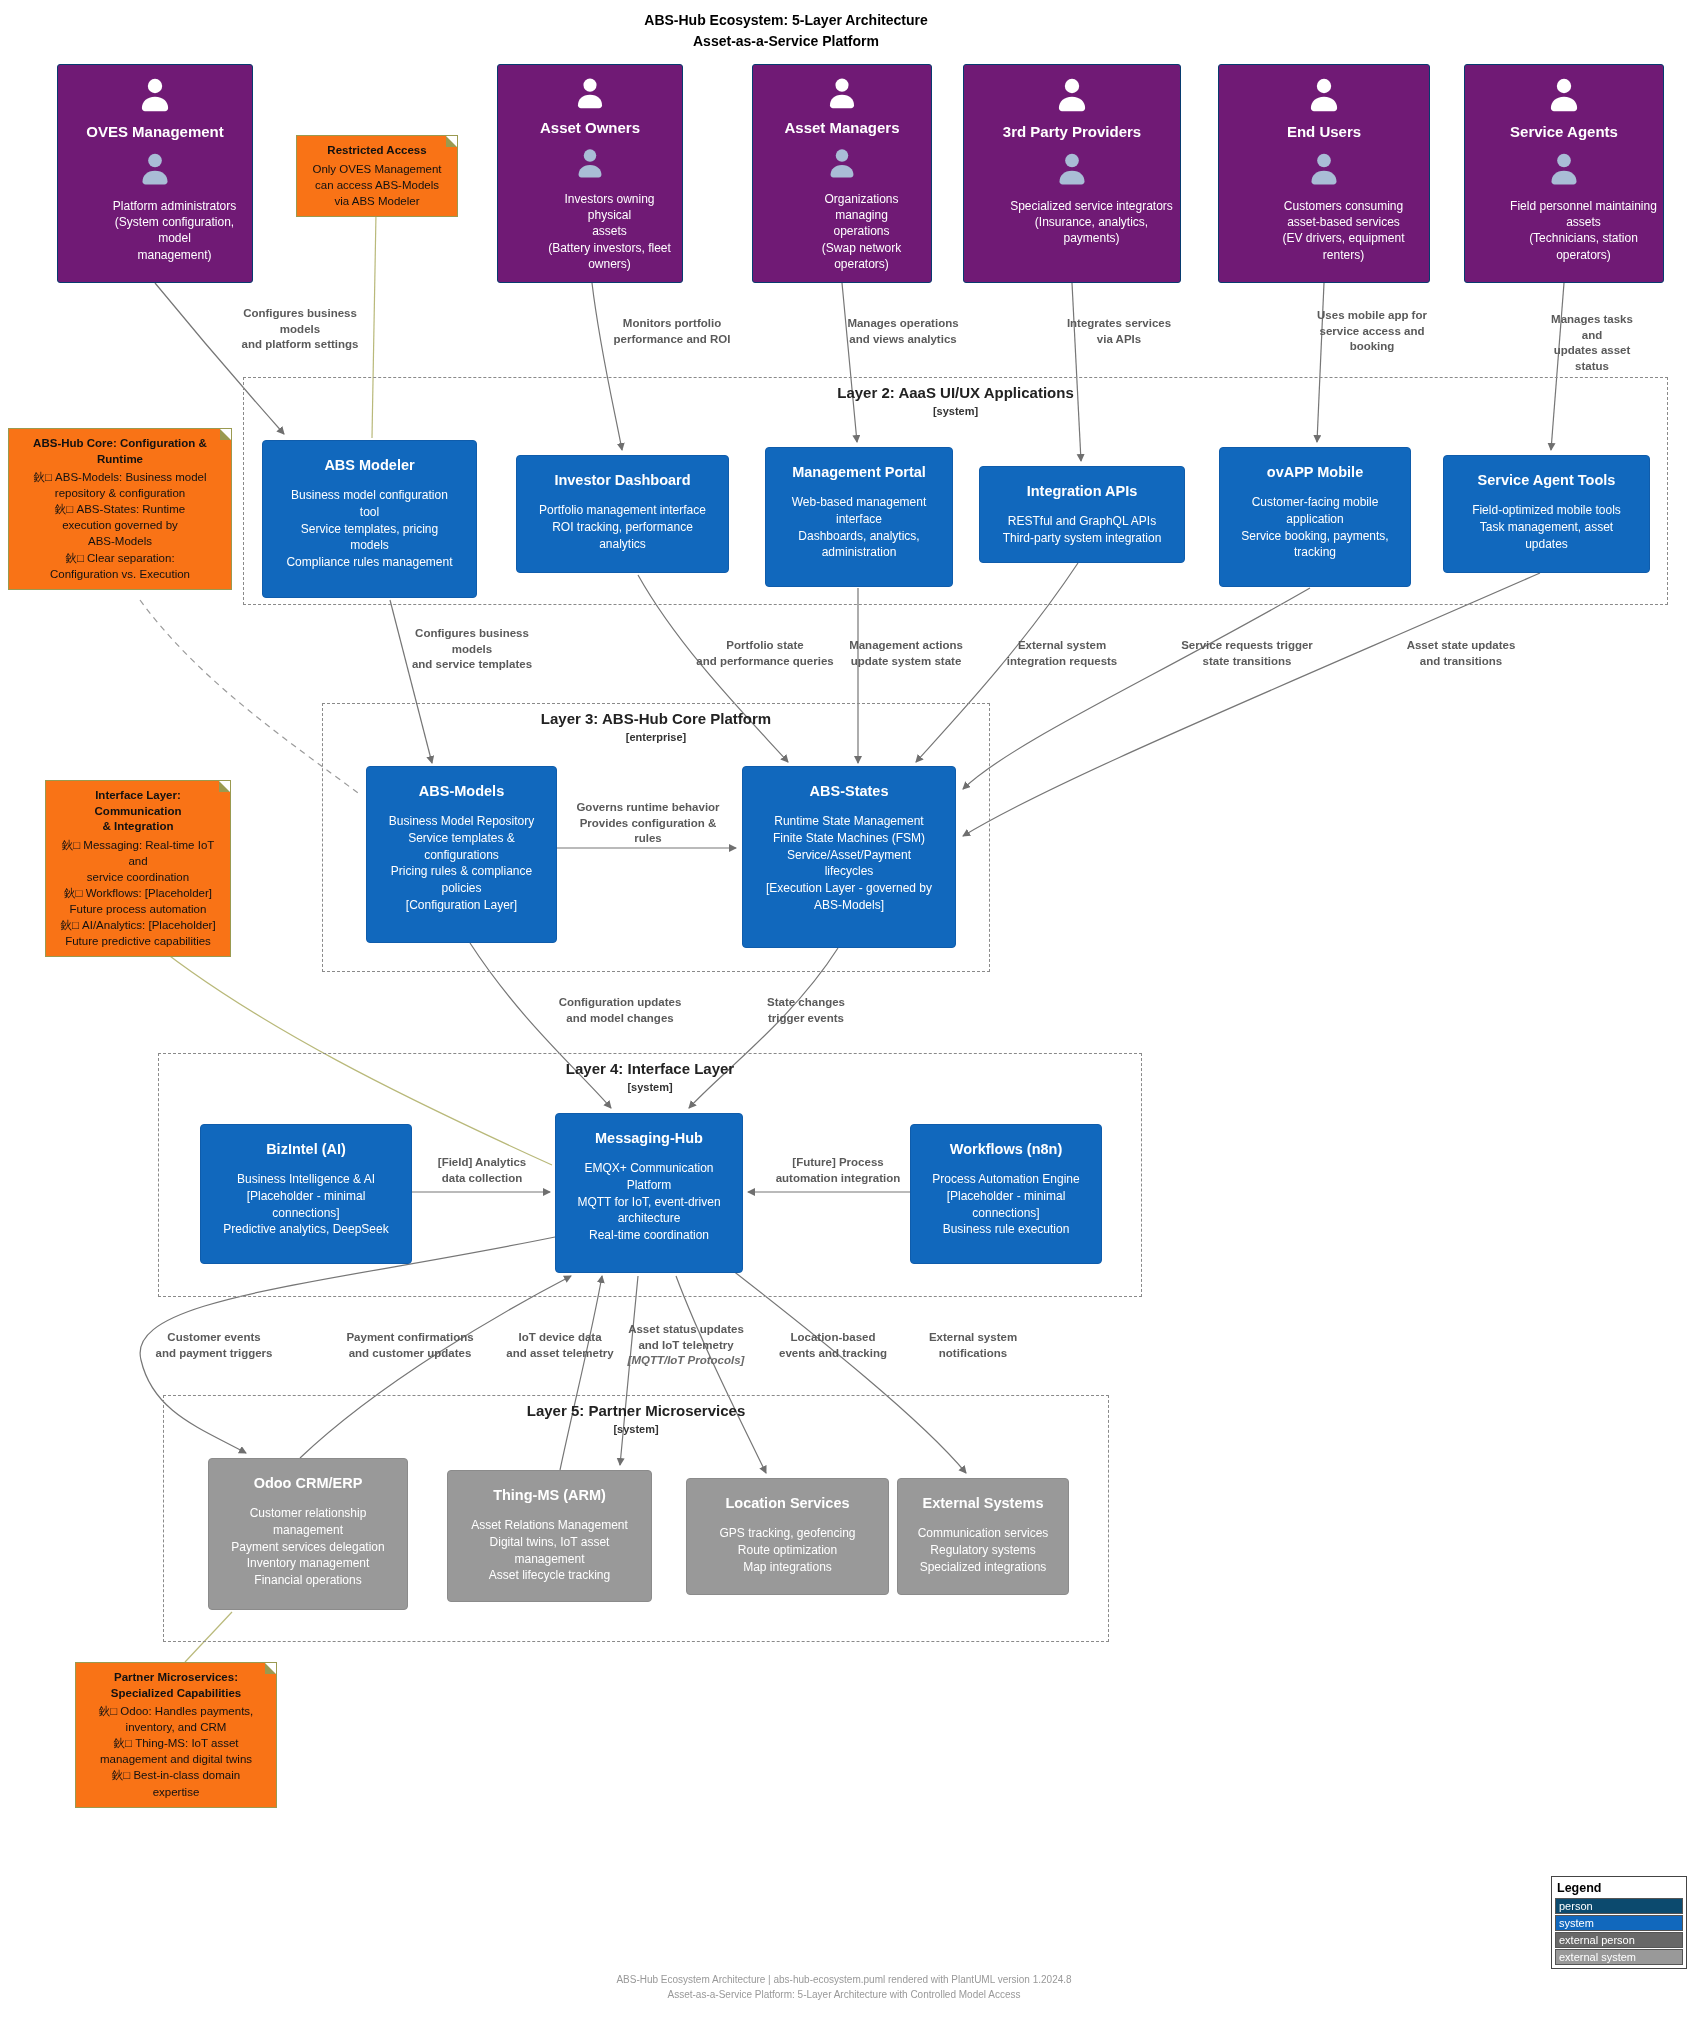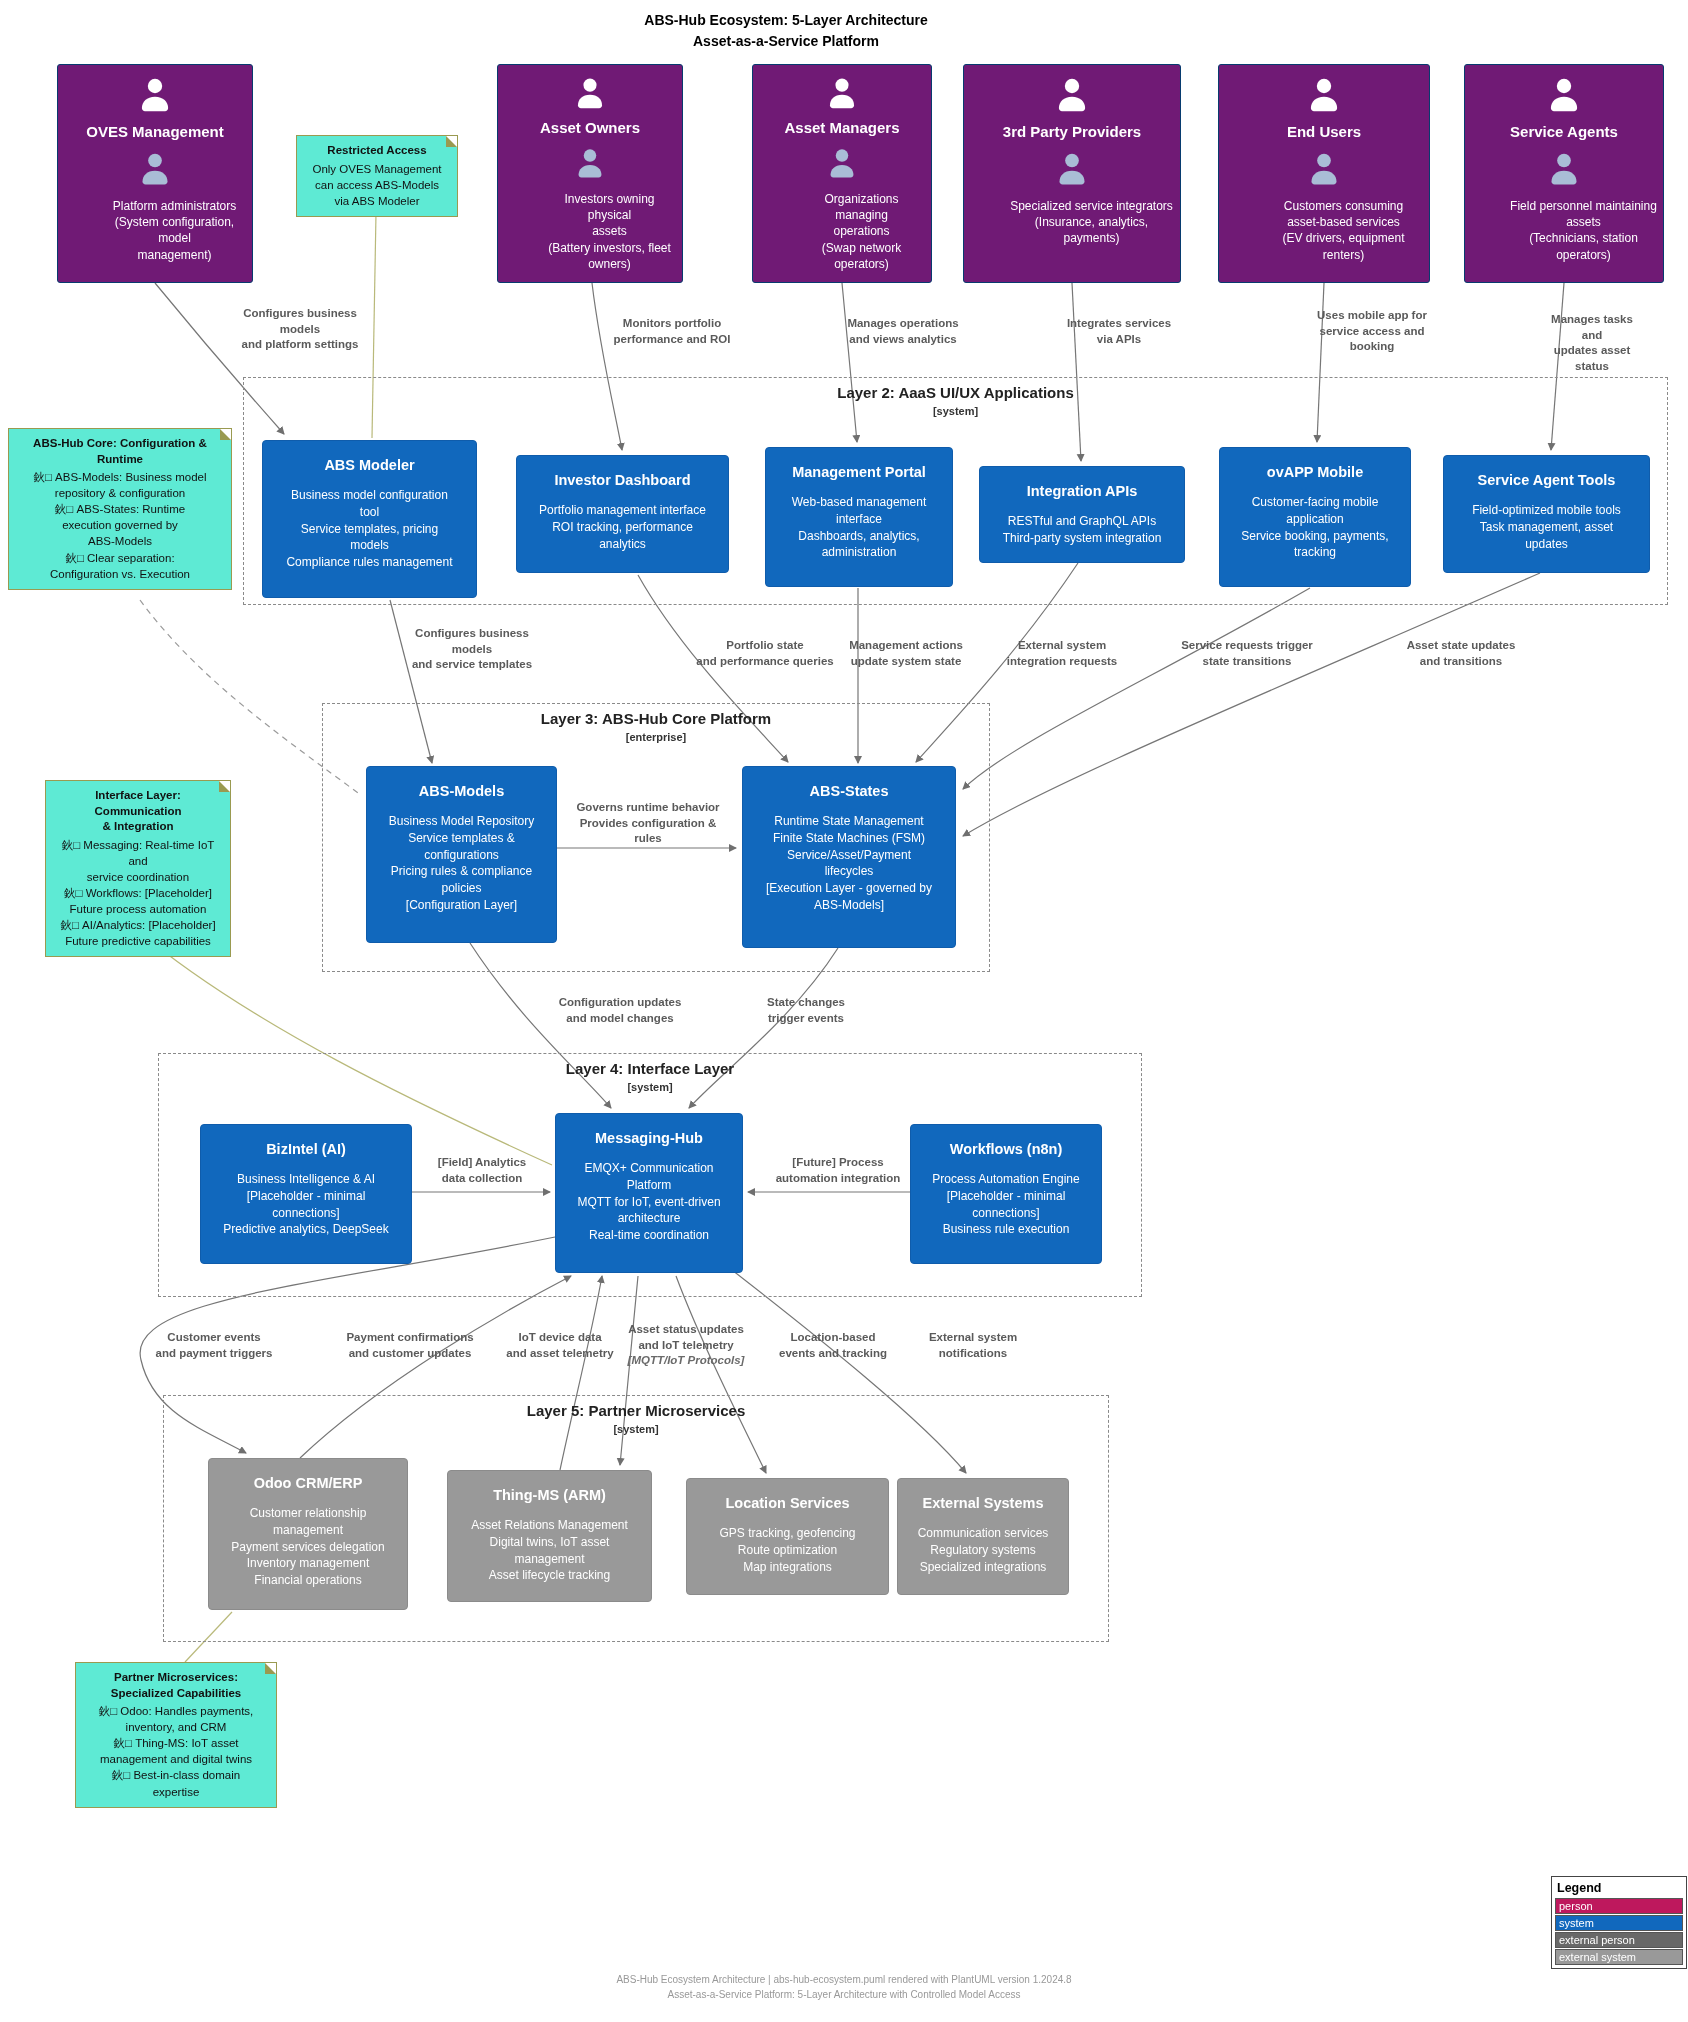--- a/index.html
+++ b/index.html
@@ -16,21 +16,21 @@
   
   .sysbox{position:absolute;background:#1168BD;border:1px solid #0f5cab;border-radius:4px;color:#fff;text-align:center;padding:12px 8px;box-sizing:border-box;display:flex;flex-direction:column;justify-content:flex-start;}
   .sysbox .b-title{font-weight:bold;font-size:14.5px;margin:4px 0 14px 0;}
   .sysbox .b-body{font-size:12px;line-height:1.4;}
   .graybox{background:#999999;border:1px solid #8b8b8b;}
   
   .layer{position:absolute;border:1.5px dashed #8a8a8a;background:transparent;}
   .layer .l-title{position:absolute;top:6px;left:0;width:100%;text-align:center;font-weight:bold;font-size:15px;color:#222;}
   .layer .l-tag{position:absolute;top:27px;left:0;width:100%;text-align:center;font-weight:bold;font-size:11px;color:#333;}
   
-  .note{position:absolute;background:#5eead4;border:1px solid #9a9a50;box-sizing:border-box;padding:7px 6px;text-align:center;color:#111;}
+  .note{position:absolute;background:#f97316;border:1px solid #9a9a50;box-sizing:border-box;padding:7px 6px;text-align:center;color:#111;}
   .note:after{content:"";position:absolute;top:0;right:0;width:0;height:0;border-left:11px solid #9a9a50;border-top:11px solid #fff;}
   .note .n-title{font-weight:bold;font-size:11.5px;line-height:1.35;}
   .note .n-body{font-size:11.5px;line-height:1.4;margin-top:2px;}
   
   .edge-label{position:absolute;transform:translateX(-50%);text-align:center;font-size:11.5px;font-weight:bold;color:#5a5a5a;line-height:1.35;white-space:pre-line;}
   .edge-label i{font-weight:bold;font-style:italic;color:#6a6a6a;}
   
   .legend{position:absolute;left:1551px;top:1876px;width:136px;border:1px solid #444;background:#fff;box-sizing:border-box;padding:3px;}
   .legend .lg-title{font-weight:bold;font-size:12.5px;color:#000;margin:1px 0 3px 2px;}
   .legend-row{color:#fff;font-size:11px;padding:1px 3px;margin-top:1px;border:1px solid #555;}
@@ -397,21 +397,21 @@
 [MQTT/IoT Protocols]</i></div>
       <div class="edge-label" style="left: 833px; top: 1330px;">Location-based
 events and tracking</div>
       <div class="edge-label" style="left: 973px; top: 1330px;">External system
 notifications</div>
     </div>
 
   <div class="legend">
     <div class="lg-title">Legend</div>
     <div id="legend-rows">
-        <div class="legend-row" style="background: #be185d;">person</div>
+        <div class="legend-row" style="background: #0c4a6e;">person</div>
         <div class="legend-row" style="background: rgb(17, 104, 189);">system</div>
         <div class="legend-row" style="background: rgb(104, 104, 104);">external person</div>
         <div class="legend-row" style="background: rgb(153, 153, 153);">external system</div>
       </div>
   </div>
 
   <div class="footer">
     <div>ABS-Hub Ecosystem Architecture | abs-hub-ecosystem.puml rendered with PlantUML version 1.2024.8</div>
     <div>Asset-as-a-Service Platform: 5-Layer Architecture with Controlled Model Access</div>
   </div>

